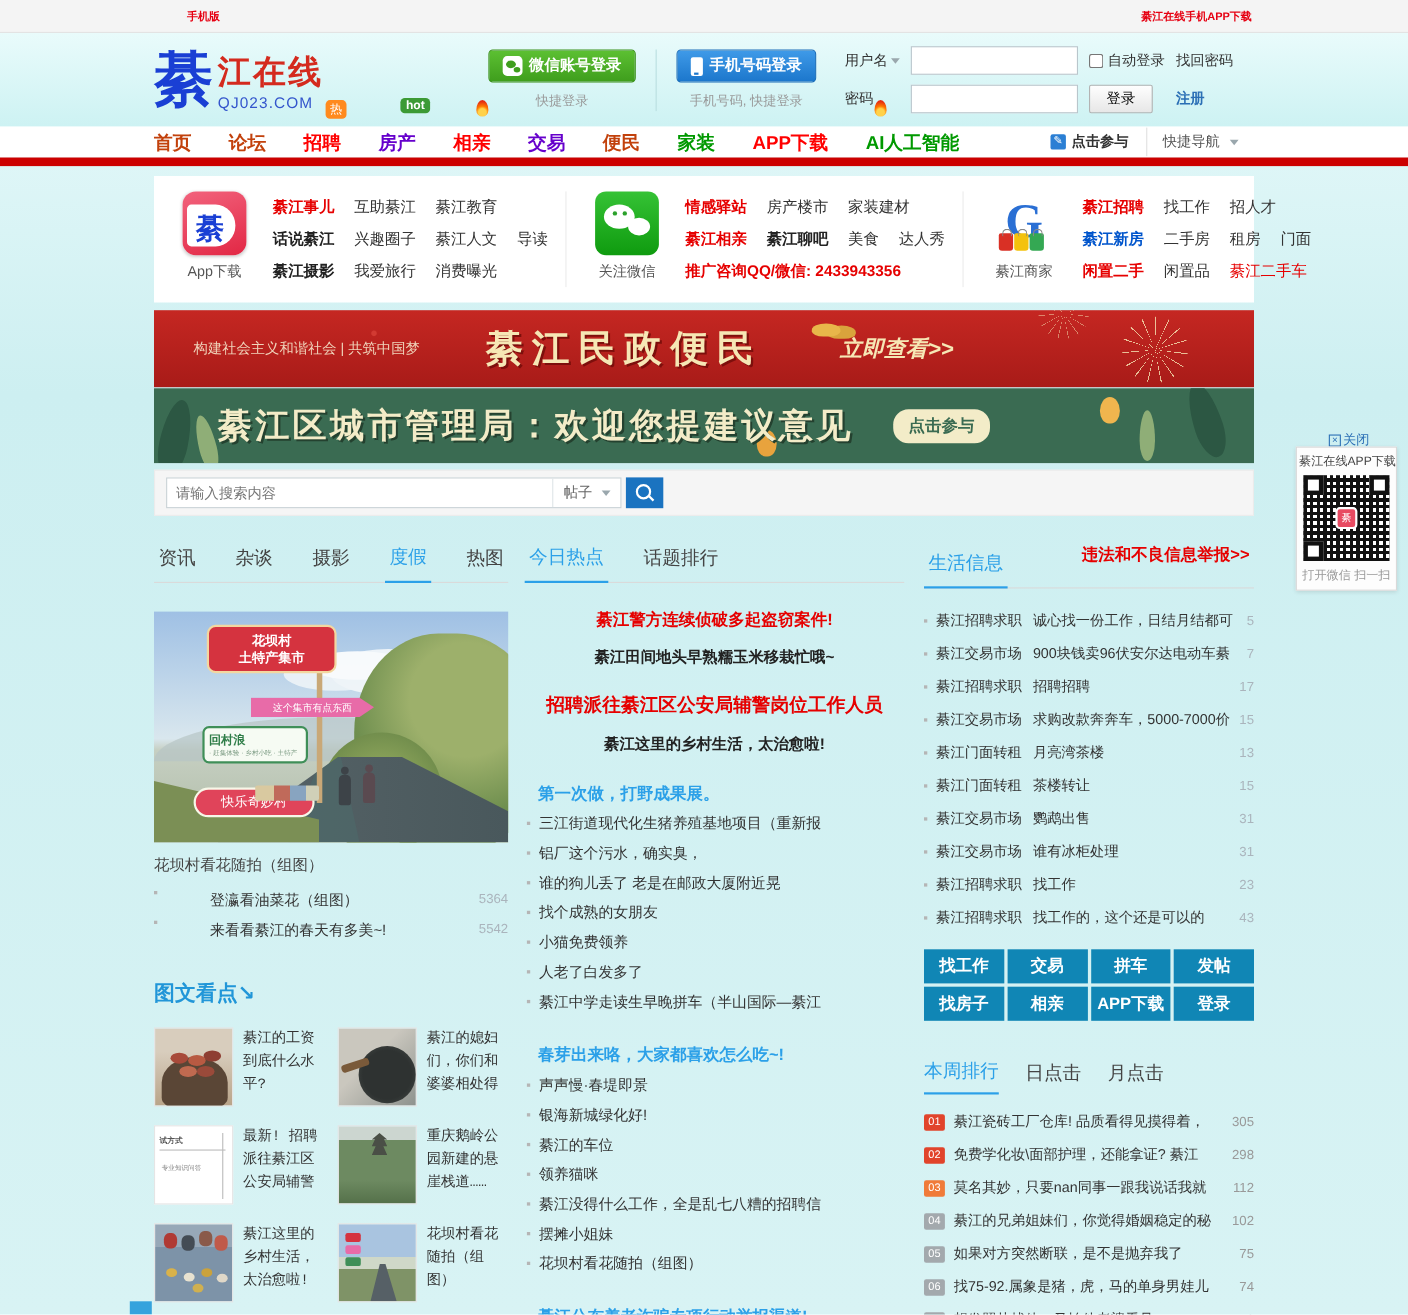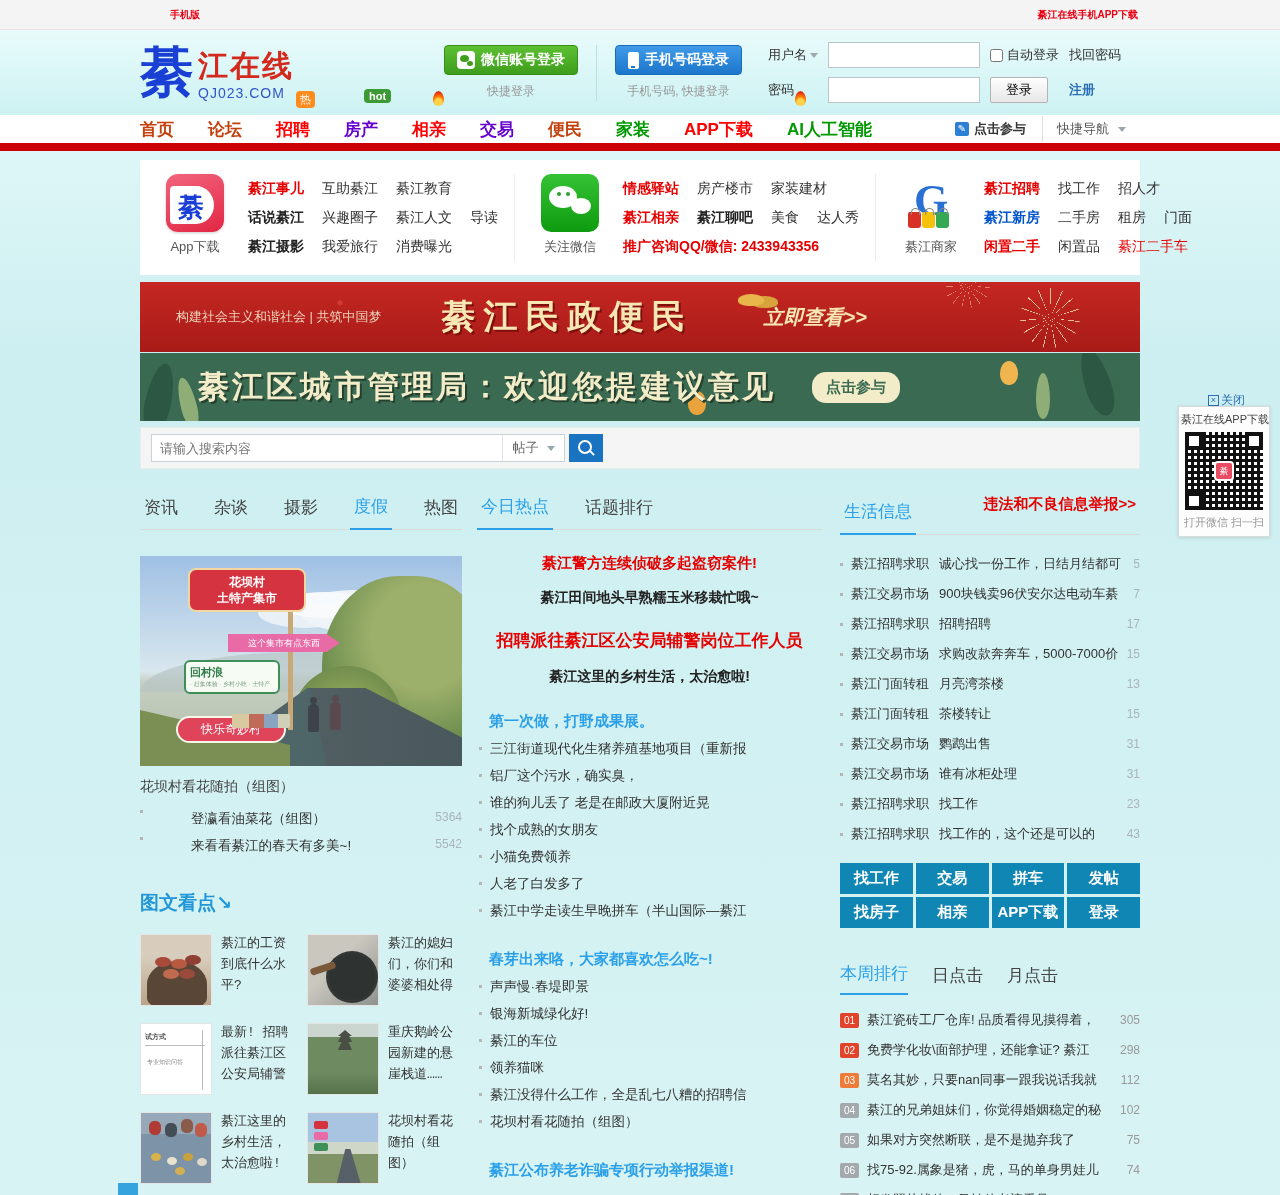--- a/index.html
+++ b/index.html
@@ -479,20 +479,21 @@
       <div class="mrow dot">小猫免费领养</div>
       <div class="mrow dot">人老了白发多了</div>
       <div class="mrow dot">綦江中学走读生早晚拼车（半山国际—綦江</div>
 
       <div class="mid-sec-title">春芽出来咯，大家都喜欢怎么吃~!</div>
       <div class="mrow dot">声声慢·春堤即景</div>
       <div class="mrow dot">银海新城绿化好!</div>
       <div class="mrow dot">綦江的车位</div>
       <div class="mrow dot">领养猫咪</div>
       <div class="mrow dot">綦江没得什么工作，全是乱七八糟的招聘信</div>
+      <div class="mrow dot">摆摊小姐妹</div>
       <div class="mrow dot">花坝村看花随拍（组图）</div>
 
       <div class="mid-sec-title">綦江公布养老诈骗专项行动举报渠道!</div>
 
     </div>
 
     <div class="col-right">
       <div class="rc-head">
         <span class="tab active">生活信息</span>
         <span class="tab red-link">违法和不良信息举报&gt;&gt;</span>

